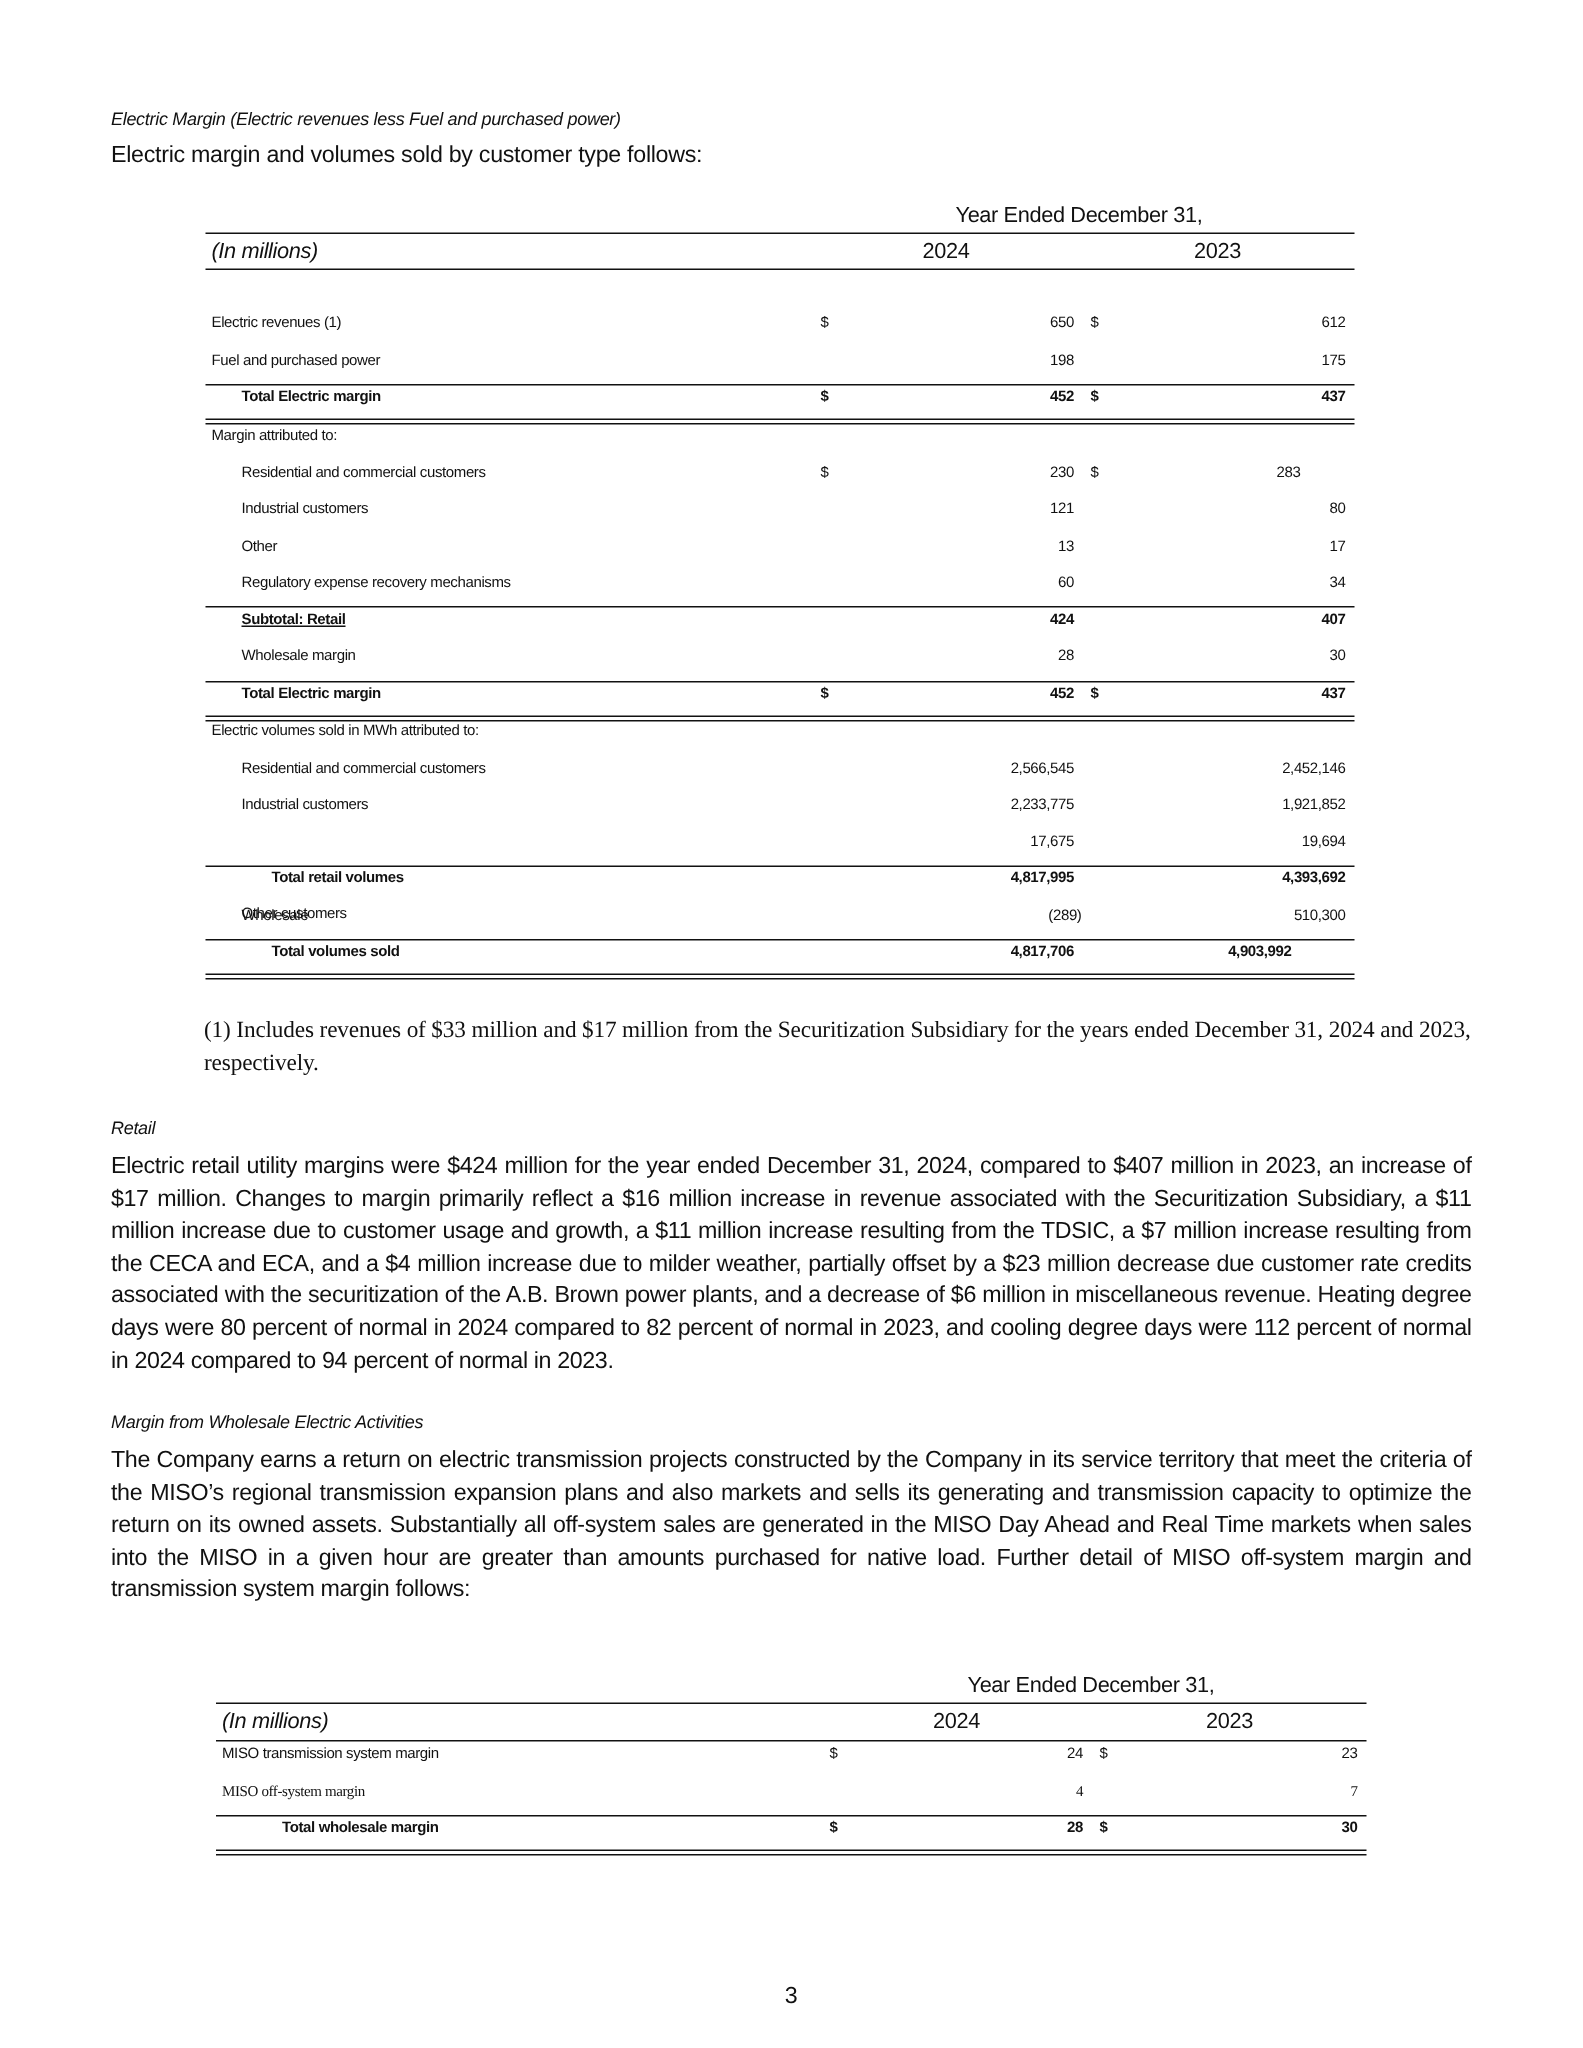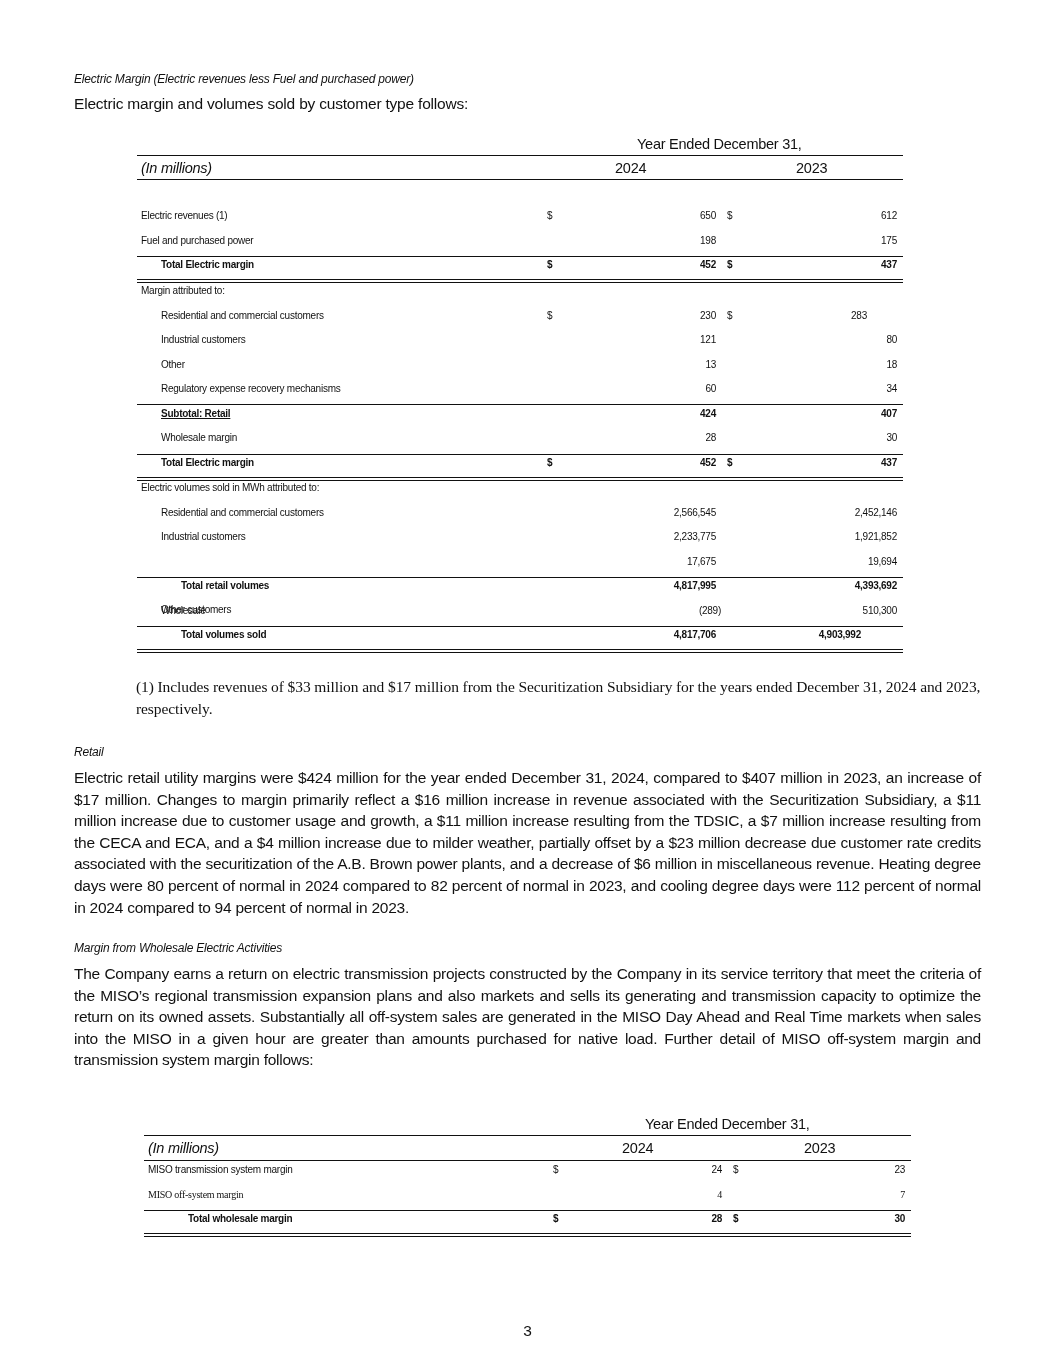--- a/index.html
+++ b/index.html
@@ -84,21 +84,21 @@
     <span class="v2" style="left:672px; width:100px;text-align:center;">283</span>
   </div>
   <div class="row" style="top:197px; width:766px;">
     <span class="lbl" style="left:24px;">Industrial customers</span>
     <span class="v1" style="left:480px; width:99px;">121</span>
     <span class="v2" style="left:660px; width:100px;">80</span>
   </div>
   <div class="row" style="top:221.5px; width:766px;">
     <span class="lbl" style="left:24px;">Other</span>
     <span class="v1" style="left:480px; width:99px;">13</span>
-    <span class="v2" style="left:660px; width:100px;">18</span>
+    <span class="v2" style="left:660px; width:100px;">17</span>
   </div>
   <div class="row" style="top:246px; width:766px;">
     <span class="lbl" style="left:24px;">Regulatory expense recovery mechanisms</span>
     <span class="v1" style="left:480px; width:99px;">60</span>
     <span class="v2" style="left:660px; width:100px;">34</span>
   </div>
   <div class="rule" style="top:270px; width:766px;"></div>
   <div class="row bold" style="top:270.5px; width:766px;">
     <span class="lbl" style="left:24px;text-decoration:underline;">Subtotal: Retail</span>
     <span class="v1" style="left:480px; width:99px;">424</span>

